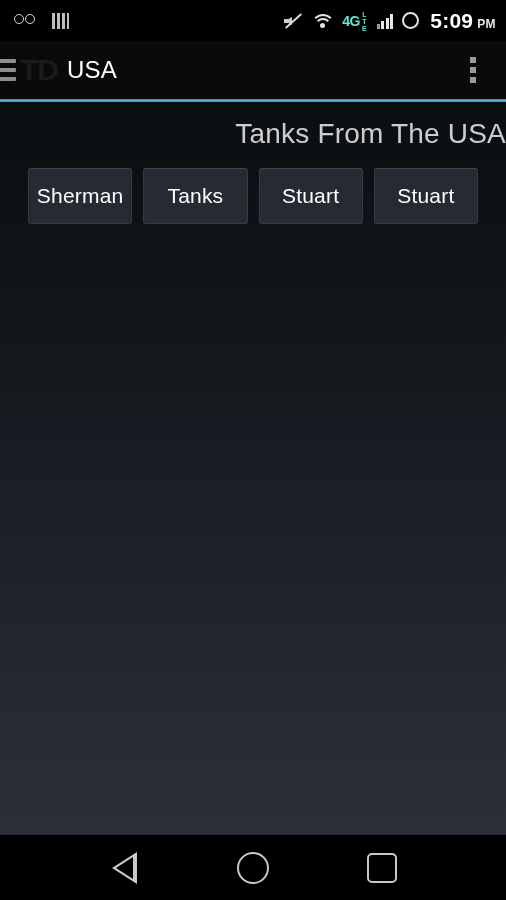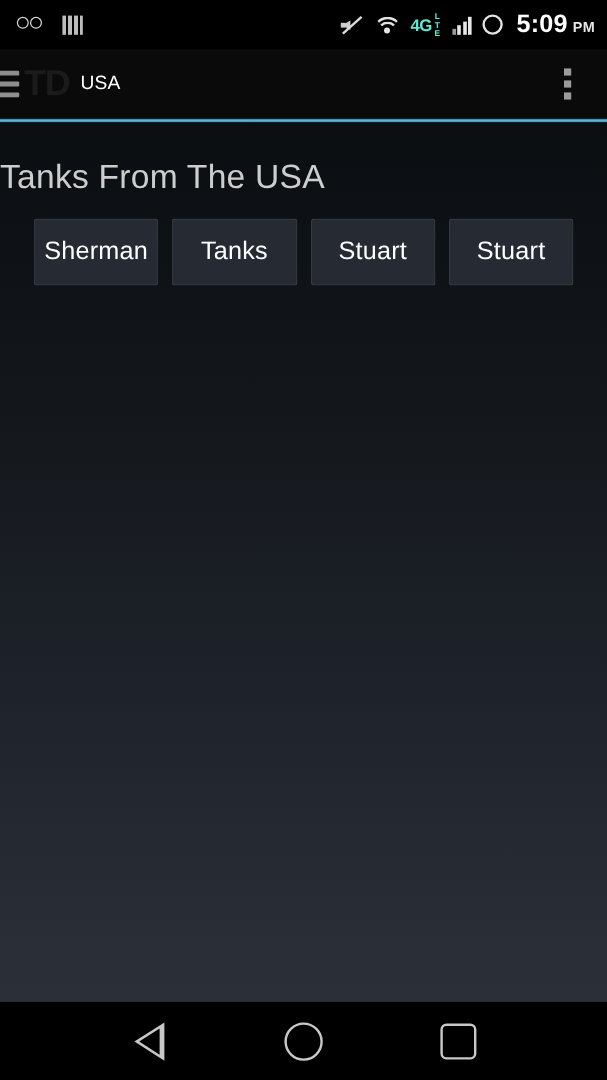--- a/index.html
+++ b/index.html
@@ -191,21 +191,21 @@
   #app-logo {
     font-size: 30px;
     font-weight: bold;
     color: #1b1b1b;
     letter-spacing: -1px;
     margin-left: 4px;
     line-height: 1;
   }
   #app-title {
     color: #ffffff;
-    font-size: 16px;
+    font-size: 24px;
     margin-left: 9px;
     letter-spacing: 0.2px;
   }
   #overflow-menu {
     margin-left: auto;
     margin-right: 30px;
     display: flex;
     flex-direction: column;
     gap: 4px;
     cursor: pointer;
@@ -226,22 +226,22 @@
   #content {
     position: absolute;
     left: 0; top: 102px;
     width: 506px;
     height: 733px;
     background: linear-gradient(to bottom, #0b0e11 0%, #121519 28%, #1d222a 62%, #282d36 92%, #2b3038 100%);
     box-sizing: border-box;
   }
   #page-heading {
     margin: 0;
-    padding-top: 30px;
-    text-align: left;
+    padding-top: 16px;
+    text-align: right;
     color: #cdcdcd;
     font-size: 28px;
     font-weight: normal;
     letter-spacing: 0.2px;
   }
   #tank-grid {
     margin: 18px 28px 0 28px;
     display: grid;
     grid-template-columns: 1fr 1fr 1fr 1fr;
     column-gap: 11px;

